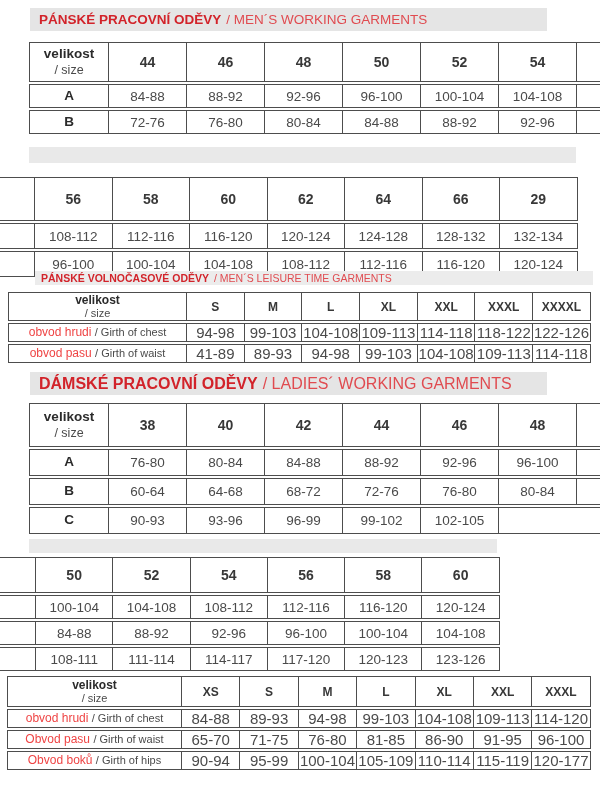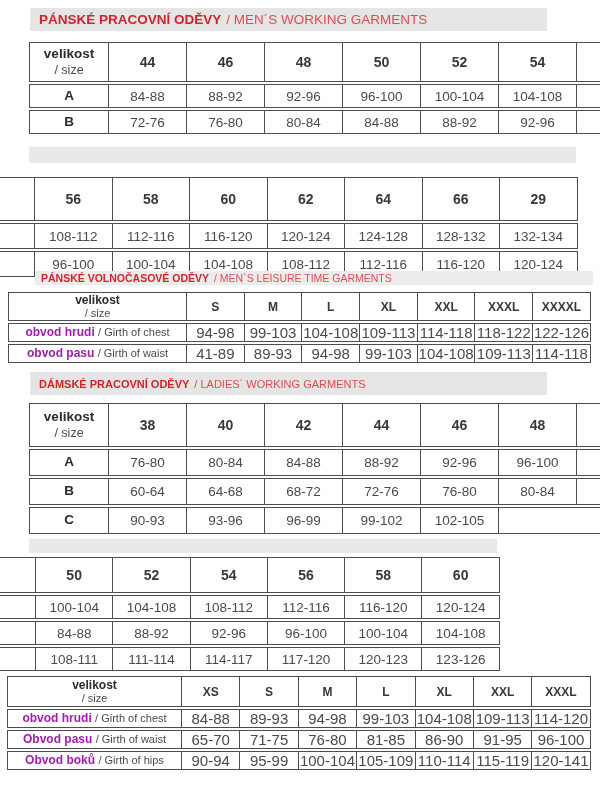--- a/index.html
+++ b/index.html
@@ -6,21 +6,21 @@
   #page {
     position:relative; width:600px; height:800px; background:#fff;
     font-family:"Liberation Sans", sans-serif; overflow:hidden;
     --bc:#4d4d4d;
   }
   
   .tbar { position:absolute; background:#e5e5e5; display:flex; align-items:center; white-space:nowrap; }
   .tbar .cz { font-weight:bold; color:#d2232a; }
   .tbar .en { color:#e04b50; margin-left:5px; }
   #title1 { left:30px; top:8px;   width:508px; height:23px; font-size:13.5px; padding-left:9px; }
-  #title3 { left:30px; top:372px; width:508px; height:23px; font-size:11px; padding-left:9px; }
+  #title3 { left:30px; top:372px; width:508px; height:23px; font-size:16px; padding-left:9px; }
   #title2 { left:35px; top:271px; width:552px; height:14px; font-size:10.5px; padding-left:6px; background:#ececec; }
 
   
   .gbar { position:absolute; background:#e9e9e9; }
   #gbarA { left:29px; top:147px; width:547px; height:16px; }
   #gbarB { left:29px; top:539px; width:468px; height:14px; }
 
   
   .twrap { position:absolute; overflow:hidden; }
   .ttable { width:max-content; }
@@ -32,21 +32,21 @@
   .lcell { width:var(--label-w); flex-direction:column; line-height:1.2; }
   .hcell, .vcell { width:var(--col-w); }
   .scell { width:60px; }
 
   .hcell { font-weight:bold; font-size:14px; color:#383838; }
   .vcell { font-size:13.5px; color:#4a4a4a; }
   .rowlab { font-weight:bold; font-size:13.5px; color:#2b2b2b; flex-direction:row; }
   .lcell .lb { font-weight:bold; font-size:13.5px; color:#2b2b2b; }
   .lcell .ln { font-size:12.5px; color:#4a4a4a;text-align:center; }
   .rowlab2 { flex-direction:row; font-size:12px; color:#4a4a4a; }
-  .rowlab2 .lb { font-weight:bold; color:#a21caf; }
+  .rowlab2 .lb { font-weight:normal; color:#ef4444; }
 
   
   .small { --bw:1.2px; }
   .small .hcell { font-size:12px; }
   .small .vcell { font-size:15px; }
   .small .lcell .lb { font-size:12px; }
   .small .lcell .ln { font-size:11px; }
   .small .rowlab2 { font-size:12px; }
 
   #t1 { left:29px; top:42px;  width:571px; --label-w:78px;  --col-w:78px;   --head-h:40px; --row-h:24px; }
@@ -332,18 +332,18 @@
           <div class="cell lcell rowlab2">
             <div class="lb">Obvod boků&nbsp;</div>
             <div class="ln">/ Girth of hips</div>
           </div>
           <div class="cell vcell">90-94</div>
           <div class="cell vcell">95-99</div>
           <div class="cell vcell">100-104</div>
           <div class="cell vcell">105-109</div>
           <div class="cell vcell">110-114</div>
           <div class="cell vcell">115-119</div>
-          <div class="cell vcell">120-141</div>
+          <div class="cell vcell">120-177</div>
         </div>
       </div>
     </div>
 
 </div>
 
 </body></html>

